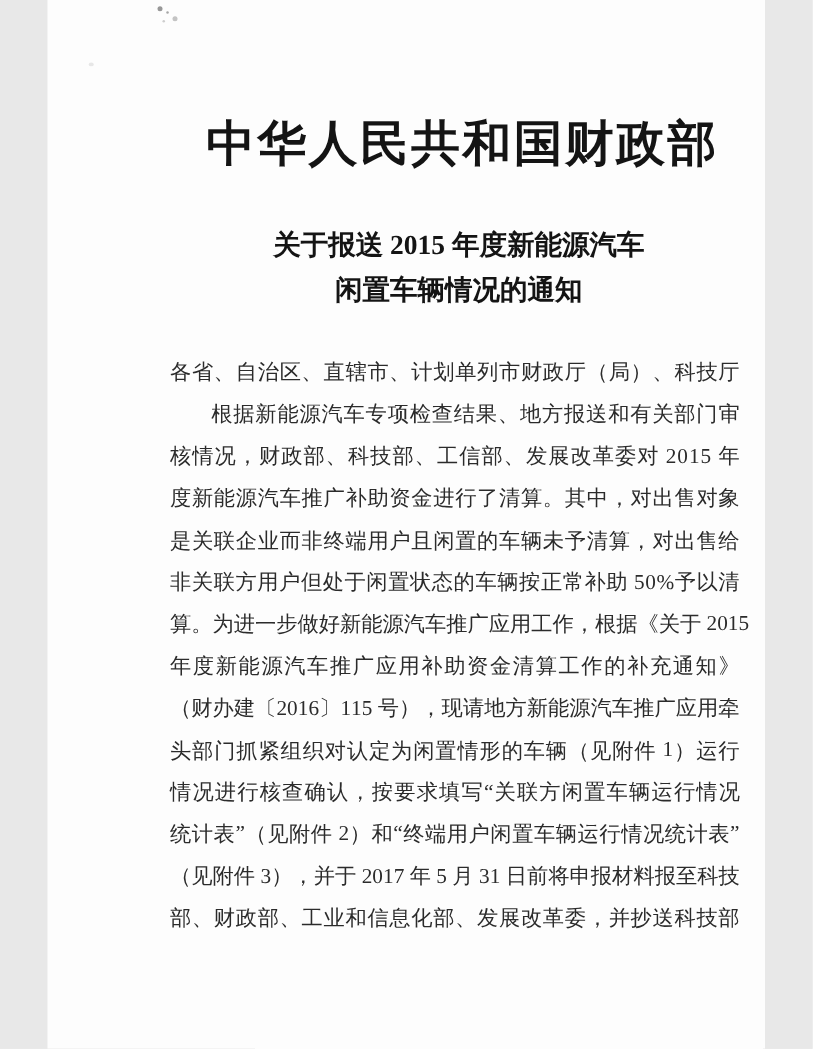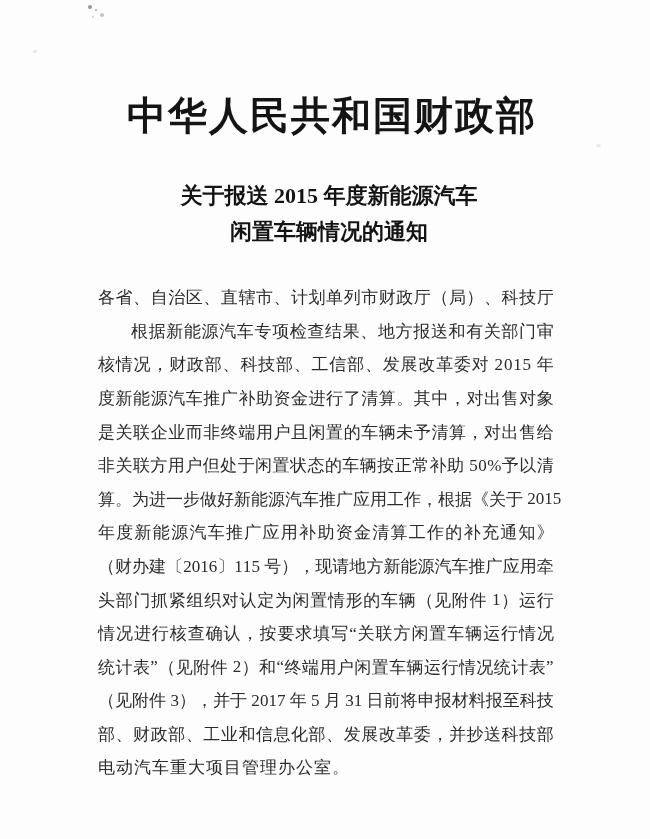--- a/index.html
+++ b/index.html
@@ -1,17 +1,17 @@
 <!DOCTYPE html>
 <html><head>
 <meta charset="utf-8">
 <style>
   html,body{margin:0;padding:0;background:#e8e8e8;}
   .page{
-    position:relative;width:650px;height:839px;margin:0 auto;
+    position:relative;width:574px;height:839px;margin:0 auto;
     background:var(--paper,#fdfdfd);
     color:var(--ink,#2b2b2b);
     font-family:"Liberation Serif","DejaVu Serif",serif;
     overflow:hidden;
   }
   .org-title{
     position:absolute;top:92px;left:0;width:650px;
     text-align:center;font-size:39px;line-height:48px;font-weight:700;
     letter-spacing:2px;white-space:nowrap;
     color:var(--head,#141414);
@@ -474,16 +474,15 @@
         <span>革</span>
         <span>委</span>
         <span>，</span>
         <span>并</span>
         <span>抄</span>
         <span>送</span>
         <span>科</span>
         <span>技</span>
         <span>部</span>
       </div>
-    <div class="line plain">电动汽车重大项目管理办公室。</div>
   </div>
 
 </div>
 
 </body></html>

